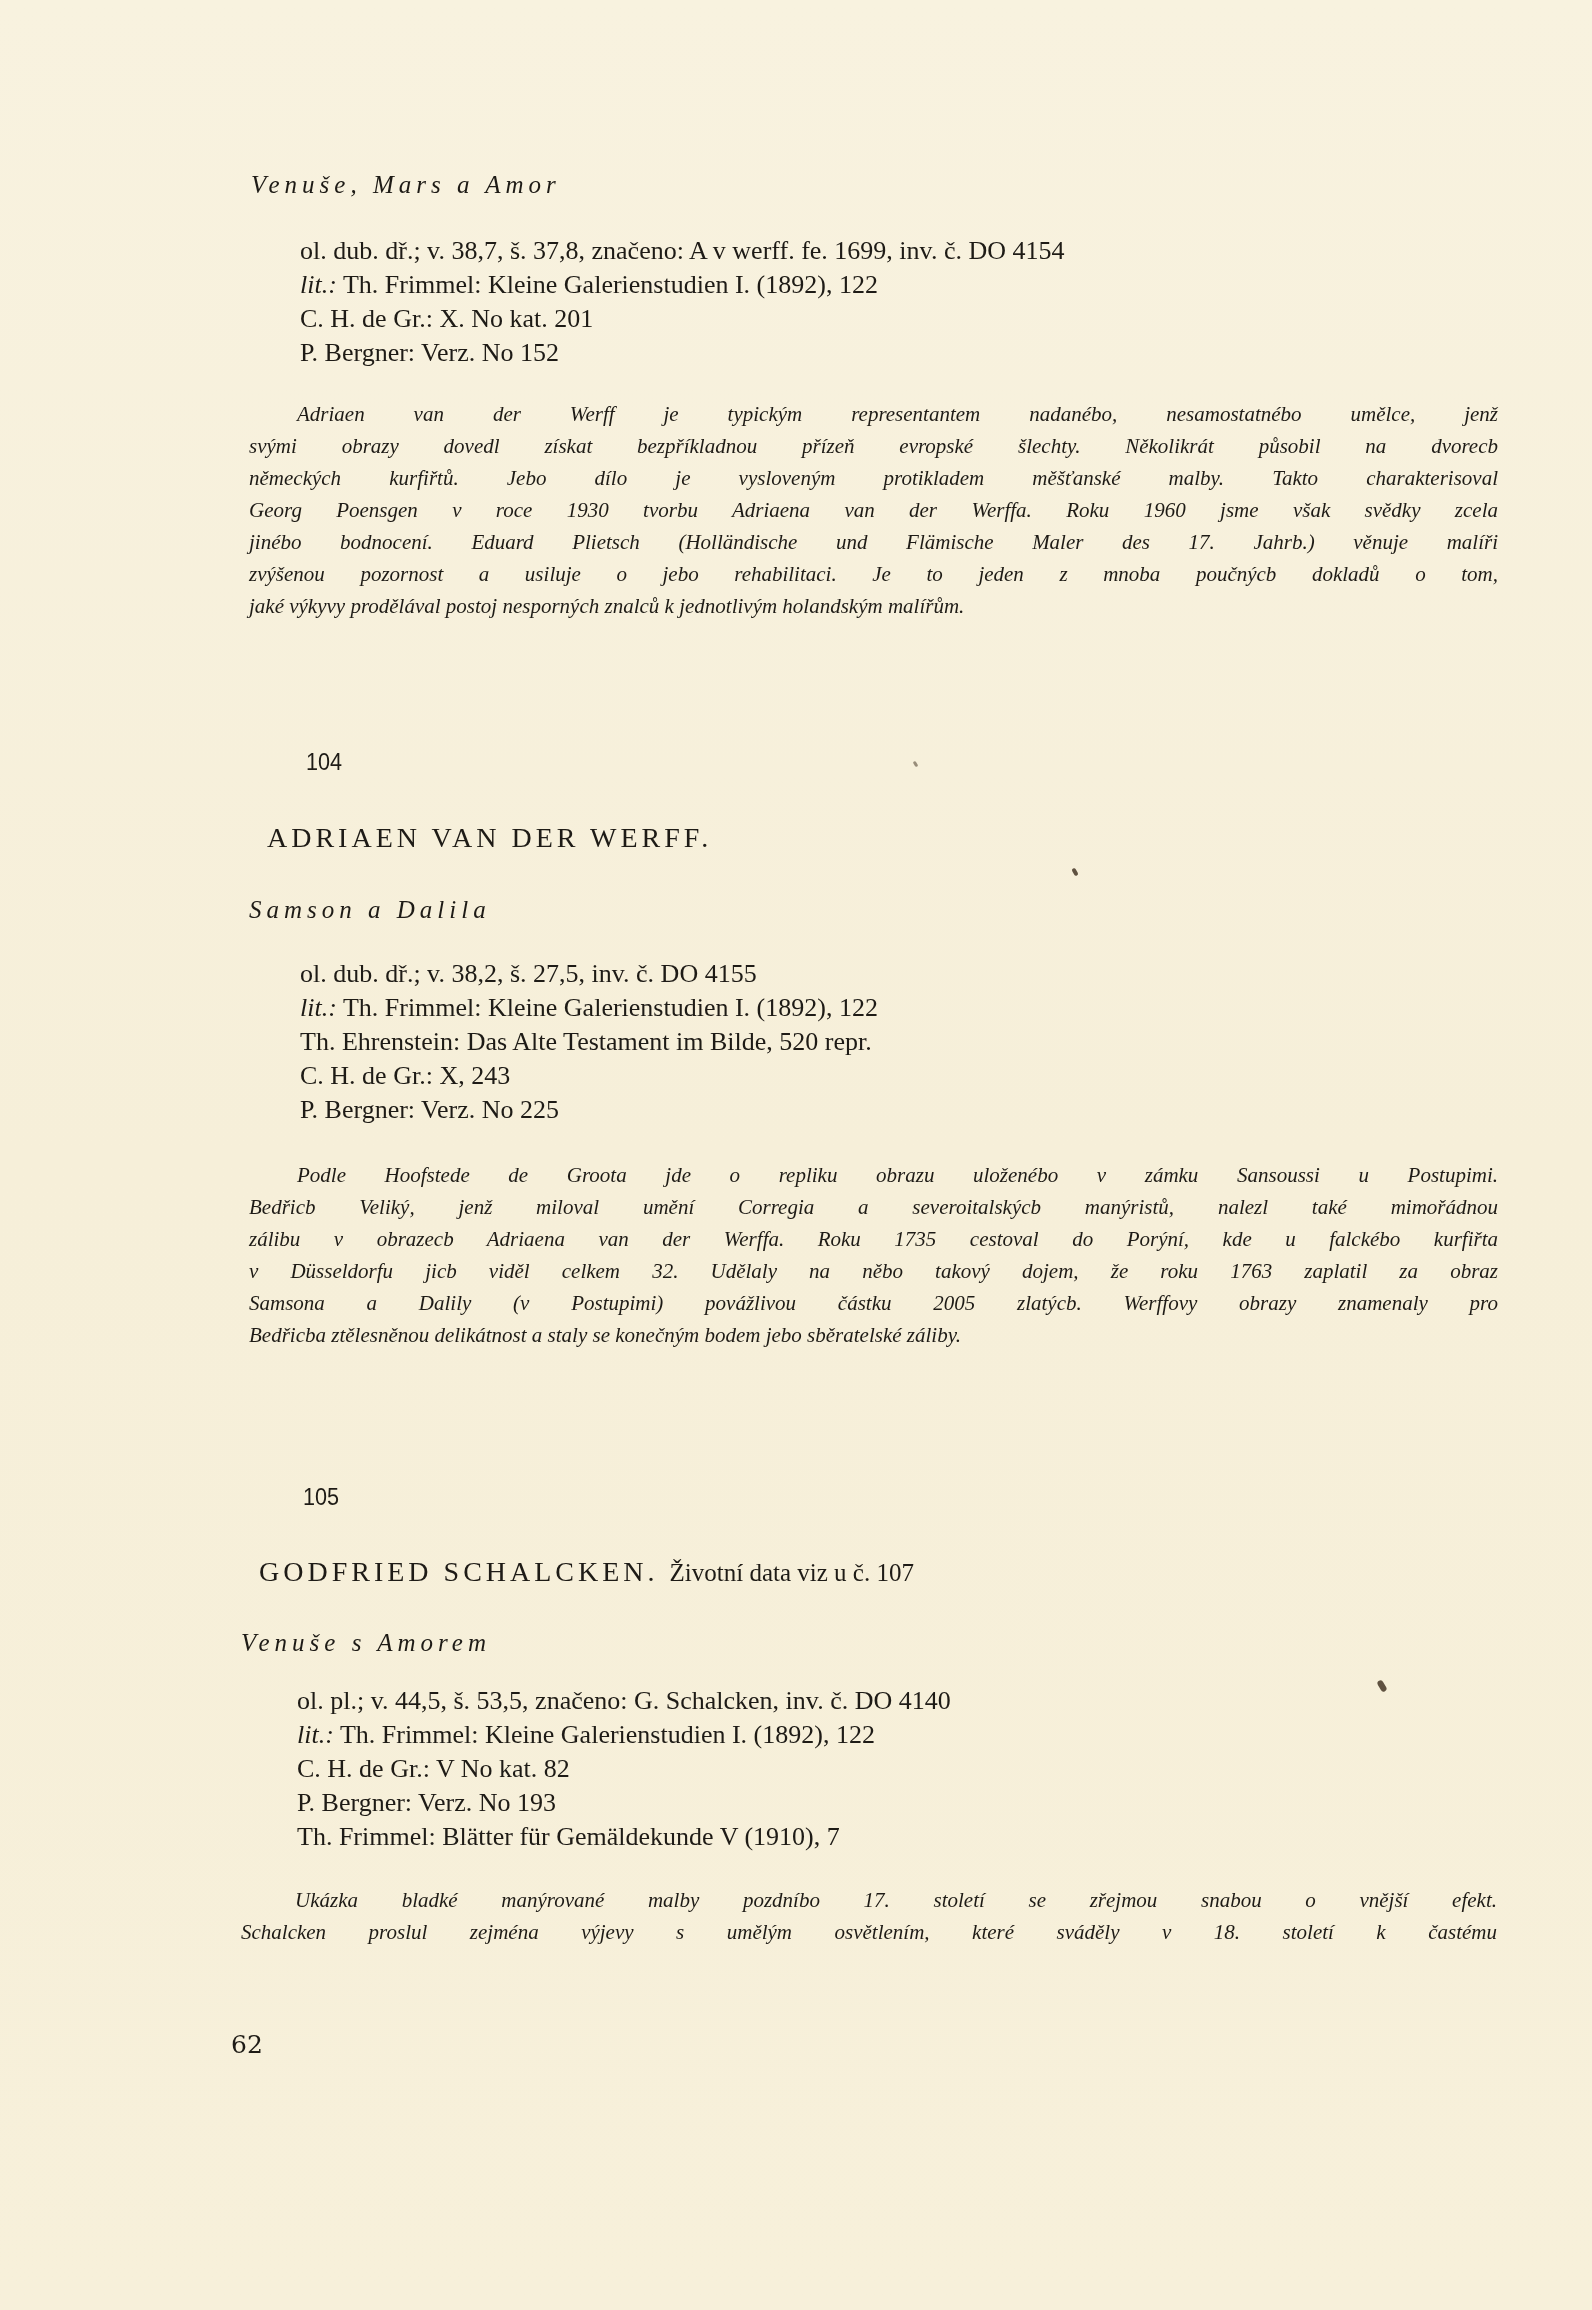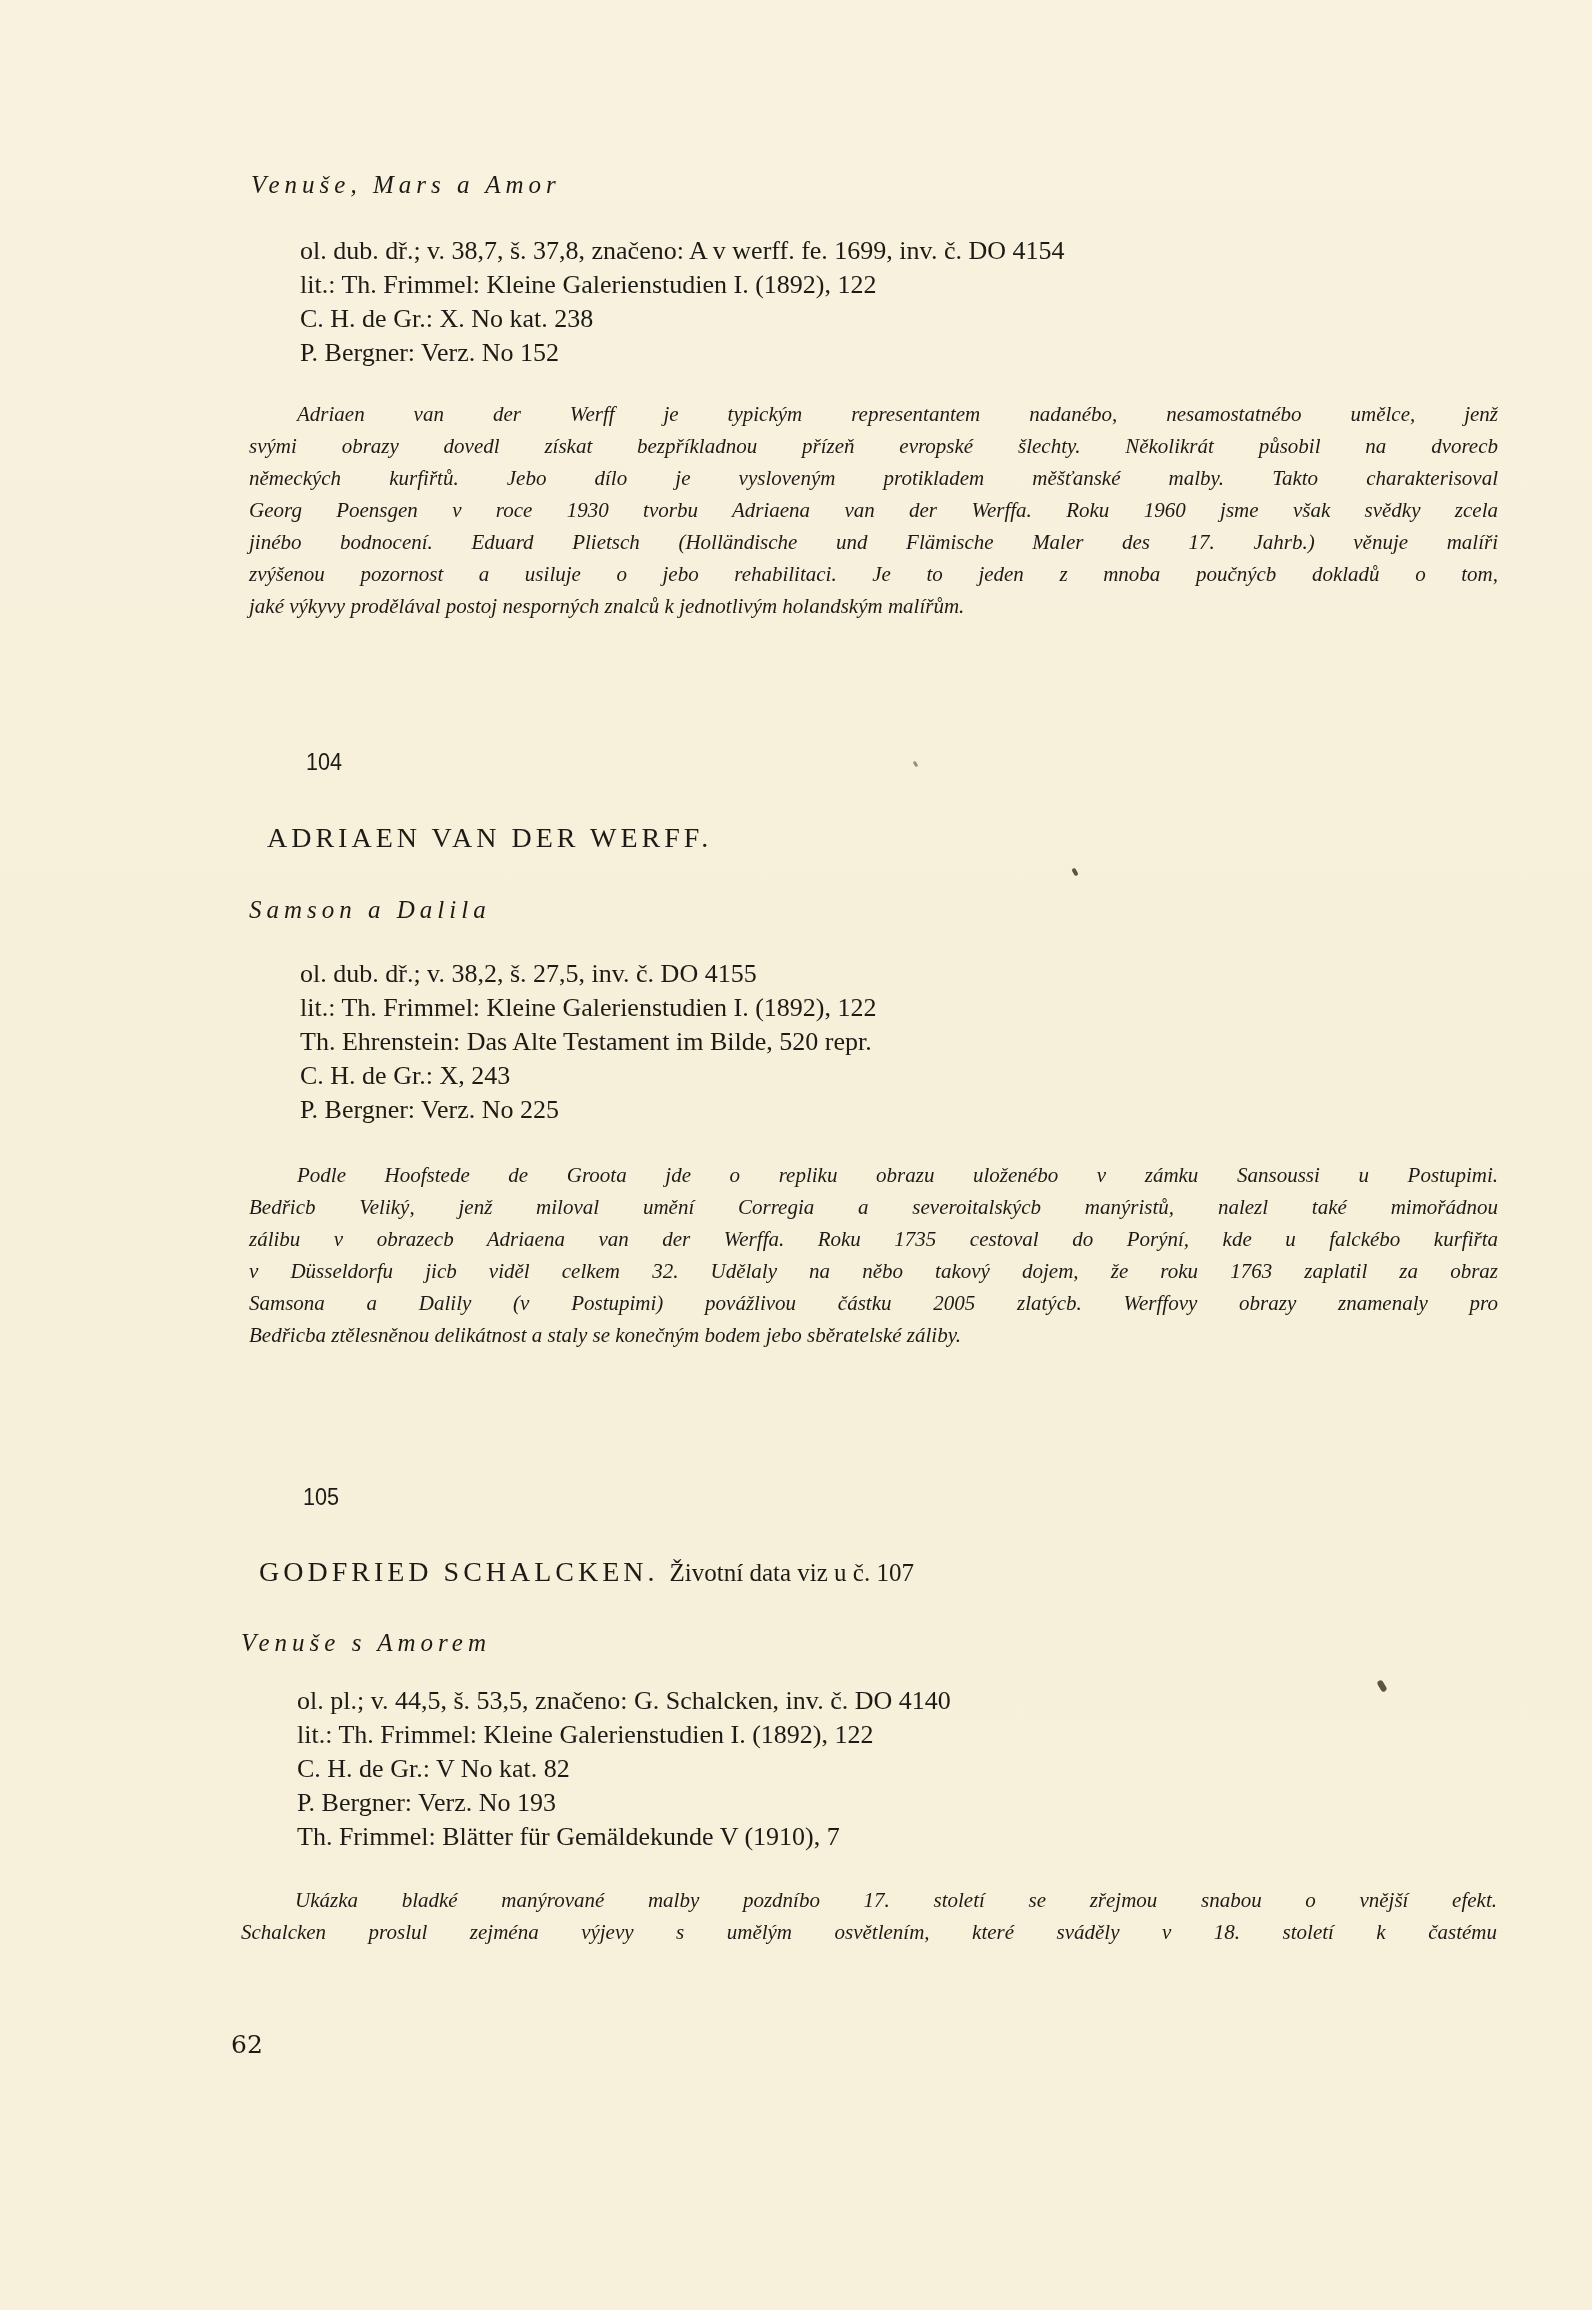--- a/index.html
+++ b/index.html
@@ -26,21 +26,21 @@
       font-style: italic;
       font-size: 25px;
       letter-spacing: 5px;
       white-space: nowrap;
     }
     .meta {
       font-size: 26px;
       line-height: 34px;
       white-space: nowrap;
     }
-    .meta .lit { }
+    .meta .lit { font-style: italic; }
     .para {
       font-style: italic;
       font-size: 21px;
       line-height: 32px;
       text-align: justify;
       text-align-last: left;
       width: 1249px;
     }
     .para .line {
       display: block;
@@ -82,21 +82,21 @@
 </head>
 <body>
 
 <div class="page">
 
   <div class="abs title-spaced" style="left:251px; top:171px;">Venuše, Mars a Amor</div>
 
   <div class="abs meta" style="left:300px; top:234px;">
     <div>ol. dub. dř.; v. 38,7, š. 37,8,   značeno: A v werff. fe. 1699,   inv. č. DO 4154</div>
     <div><span class="lit">lit.:</span> <span>Th. Frimmel: Kleine Galerienstudien I. (1892), 122</span></div>
-    <div>C. H. de Gr.: X. No kat. 238</div>
+    <div>C. H. de Gr.: X. No kat. 201</div>
     <div>P. Bergner: Verz. No 152</div>
   </div>
 
   <div class="abs para" style="left:249px; top:398px;">
     <span class="line" style="text-indent:48px;">Adriaen van der Werff je typickým representantem nadanébo, nesamostatnébo umělce, jenž</span>
     <span class="line">svými obrazy dovedl získat bezpříkladnou přízeň evropské šlechty. Několikrát působil na dvorecb</span>
     <span class="line">německých kurfiřtů. Jebo dílo je vysloveným protikladem měšťanské malby. Takto charakterisoval</span>
     <span class="line">Georg Poensgen v roce 1930 tvorbu Adriaena van der Werffa. Roku 1960 jsme však svědky zcela</span>
     <span class="line">jinébo bodnocení. Eduard Plietsch (Holländische und Flämische Maler des 17. Jahrb.) věnuje malíři</span>
     <span class="line">zvýšenou pozornost a usiluje o jebo rehabilitaci. Je to jeden z mnoba poučnýcb dokladů o tom,</span>

